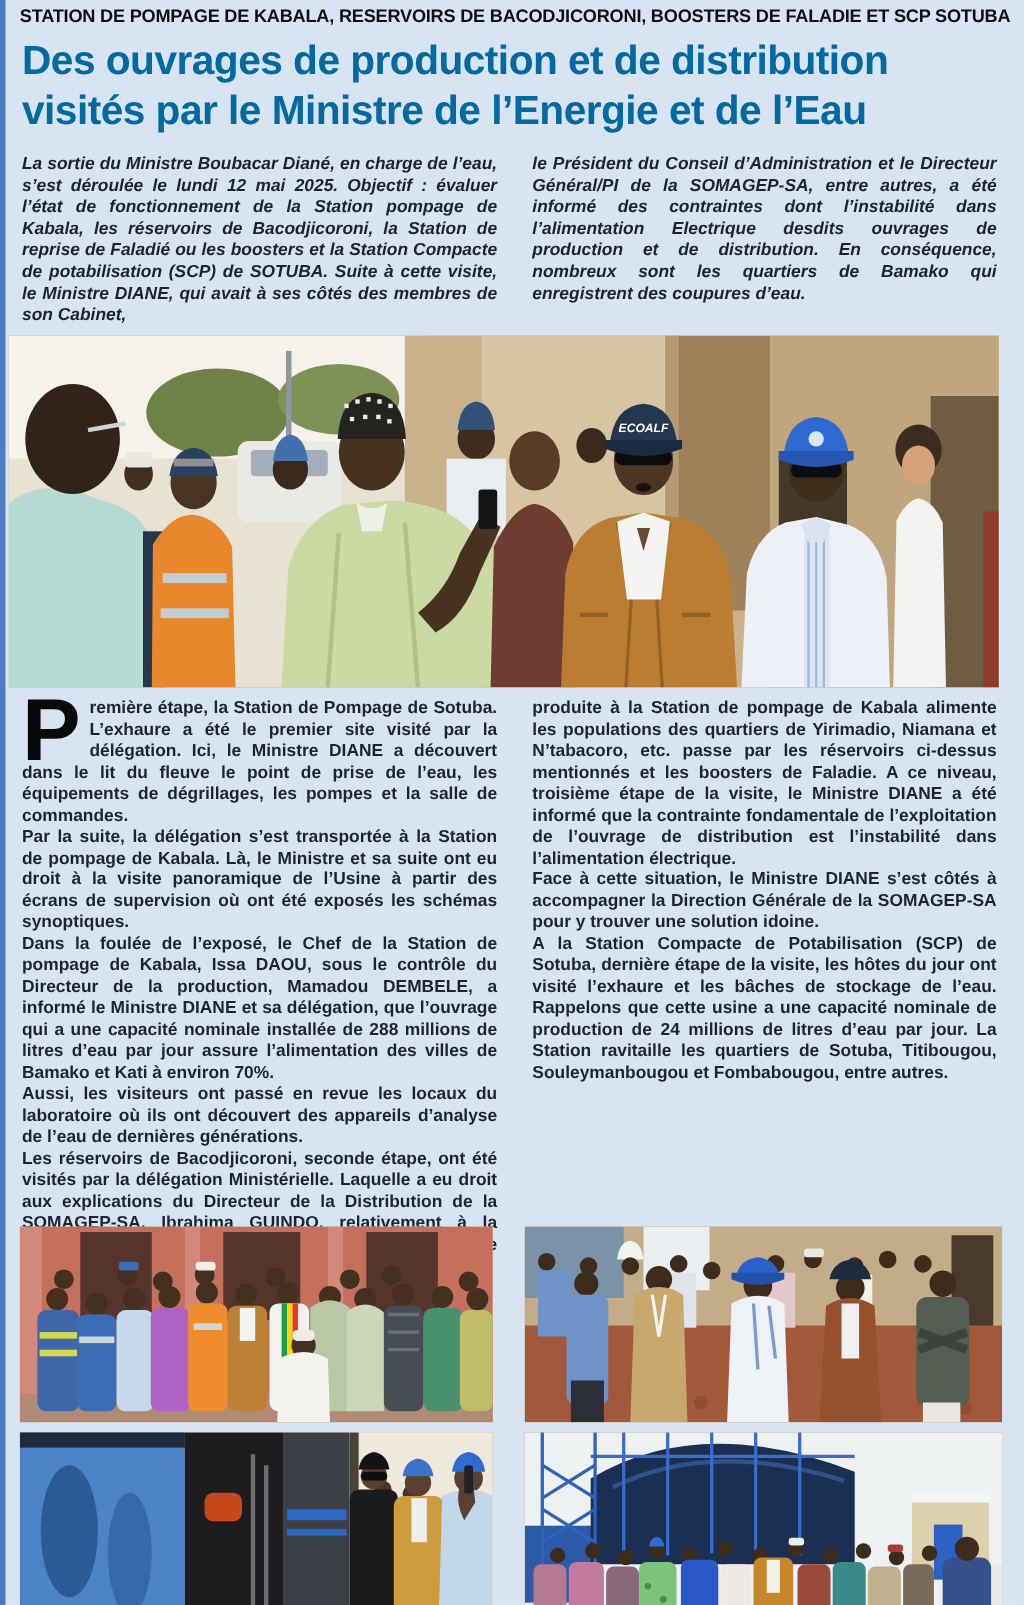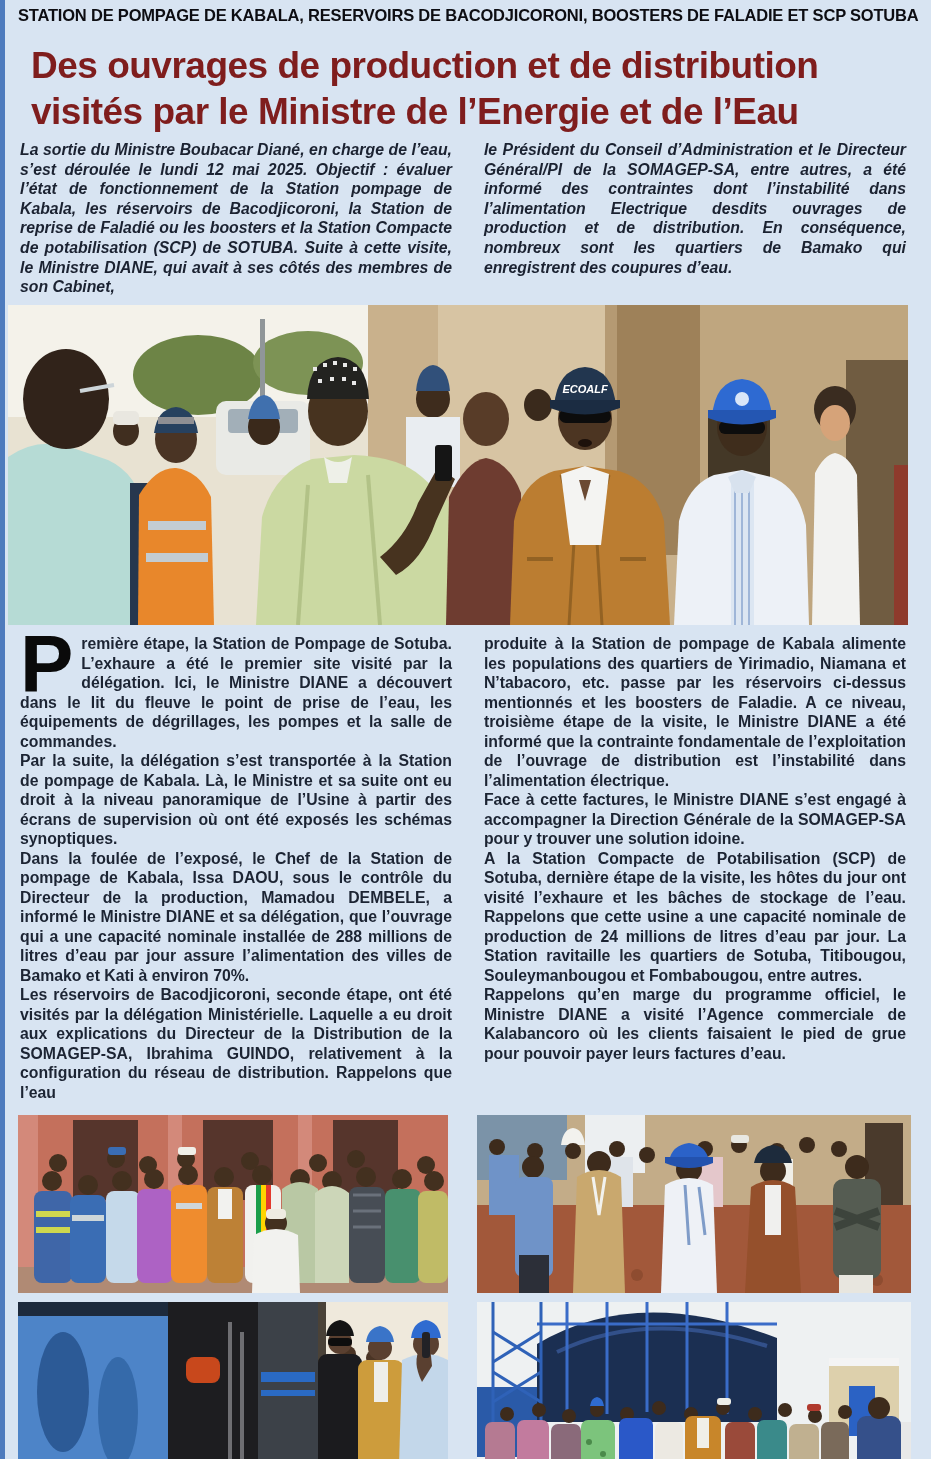--- a/index.html
+++ b/index.html
@@ -13,22 +13,22 @@
   }
   .border-left{position:absolute;left:0;top:0;width:5px;height:100%;background:#4e7bbd;}
   .edge-right{position:absolute;right:0;top:0;width:9px;height:100%;background:#f0f5fa;}
 
   .kicker{
     position:absolute;left:18px;top:6px;width:890px;
     font-size:16.5px;font-weight:700;color:#0d0d12;
     letter-spacing:-0.2px;white-space:nowrap;
   }
   .headline{
-    position:absolute;left:20px;top:32px;width:886px;margin:11px;
-    font-size:37px;font-weight:700;color:#7f1d1d;
+    position:absolute;left:20px;top:32px;width:886px;margin:0;
+    font-size:37px;font-weight:700;color:#0369a1;
     line-height:46px;letter-spacing:-0.5px;
   }
   .two-col{display:flex;gap:32px;}
   .col-l{width:437px;}
   .col-r{width:427px;}
   .intro{
     position:absolute;left:20px;top:140px;width:886px;
     font-size:15.8px;font-weight:700;font-style:italic;
     color:#1b2231;line-height:19.6px;text-align:justify;
   }
@@ -155,29 +155,29 @@
       <path d="M704,112 Q707,76 734,74 Q761,76 764,112 Z" fill="#2e6ad2"></path>
       <path d="M700,113 Q734,126 768,113 L768,105 L700,105 Z" fill="#2456b2"></path>
       <circle cx="734" cy="94" r="7" fill="#d9e6f8"></circle>
       <rect x="886" y="160" width="14" height="160" fill="#8e3a2c"></rect>
     </svg>
   </figure>
 
   <div class="bodytext two-col">
     <div class="col-l">
       <p><span class="dropcap">P</span><span>remière étape, la Station de Pompage  de Sotuba. L’exhaure a été le premier site visité par la délégation. Ici, le Ministre DIANE a découvert dans le lit du fleuve le point de prise de l’eau, les équipements de dégrillages, les pompes et la salle de commandes.</span></p>
-      <p>Par la suite, la délégation s’est transportée à la Station de pompage de Kabala. Là, le Ministre et sa suite ont eu droit à la niveau panoramique  de l’Usine à partir des écrans de supervision où ont été exposés les schémas synoptiques.</p>
+      <p>Par la suite, la délégation s’est transportée à la Station de pompage de Kabala. Là, le Ministre et sa suite ont eu droit à la visite panoramique  de l’Usine à partir des écrans de supervision où ont été exposés les schémas synoptiques.</p>
       <p>Dans la foulée de l’exposé, le Chef de la Station de pompage de Kabala, Issa DAOU, sous le contrôle  du Directeur de la production, Mamadou DEMBELE, a informé le Ministre DIANE et sa délégation, que l’ouvrage qui  a une capacité nominale installée de 288 millions de litres d’eau par jour assure l’alimentation des villes de Bamako et Kati à environ 70%.</p>
+      <p>Aussi, les visiteurs ont passé en revue les locaux du laboratoire où ils ont découvert des appareils d’analyse de l’eau de dernières générations.</p>
       <p>Les réservoirs de Bacodjicoroni, seconde étape, ont été visités par la délégation Ministérielle. Laquelle a eu droit aux explications du Directeur de la Distribution de la SOMAGEP-SA, Ibrahima GUINDO, relativement à la configuration du réseau de distribution. Rappelons que l’eau</p>
     </div>
     <div class="col-r">
       <p>produite à la Station de pompage de Kabala alimente les populations des quartiers de Yirimadio, Niamana et N’tabacoro, etc. passe par les réservoirs ci-dessus mentionnés et les boosters de Faladie. A ce niveau, troisième étape de la visite, le Ministre DIANE a été informé que la contrainte fondamentale de l’exploitation de l’ouvrage de distribution est l’instabilité dans l’alimentation électrique.</p>
-      <p>Face à cette factures, le Ministre DIANE s’est engagé à accompagner la Direction Générale de la SOMAGEP-SA pour y trouver une solution idoine.</p>
+      <p>Face à cette situation, le Ministre DIANE s’est côtés à accompagner la Direction Générale de la SOMAGEP-SA pour y trouver une solution idoine.</p>
       <p>A la Station Compacte de Potabilisation (SCP) de Sotuba, dernière étape de la visite, les hôtes du jour ont visité l’exhaure et les bâches de stockage de l’eau. Rappelons que cette usine a une capacité nominale de production de 24 millions de litres d’eau par jour. La Station ravitaille les quartiers de Sotuba, Titibougou, Souleymanbougou et Fombabougou, entre autres.</p>
-      <p>Rappelons qu’en marge du programme officiel, le Ministre  DIANE a visité l’Agence commerciale de Kalabancoro où les clients faisaient le pied de grue  pour pouvoir payer leurs factures d’eau.</p>
     </div>
   </div>
 
   <figure class="grid1l">
     <svg viewBox="0 0 430 178" preserveAspectRatio="none">
       <rect width="430" height="178" fill="#c4705c"></rect>
       <rect x="55" y="5" width="65" height="80" fill="#56352c"></rect>
       <rect x="185" y="5" width="70" height="80" fill="#56352c"></rect>
       <rect x="315" y="5" width="65" height="80" fill="#56352c"></rect>
       <rect x="0" y="0" width="20" height="178" fill="#d3897a"></rect>

